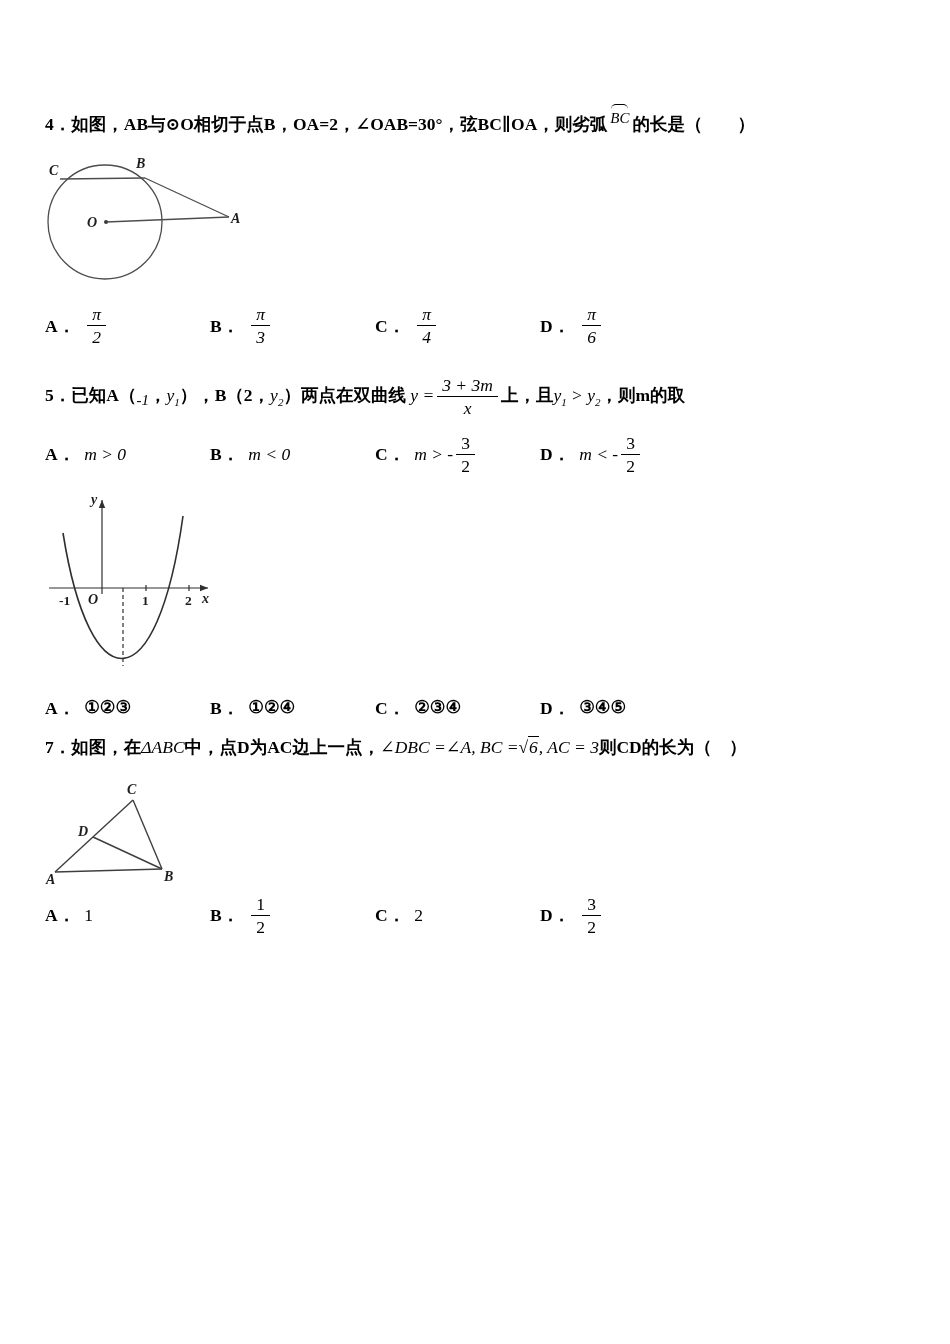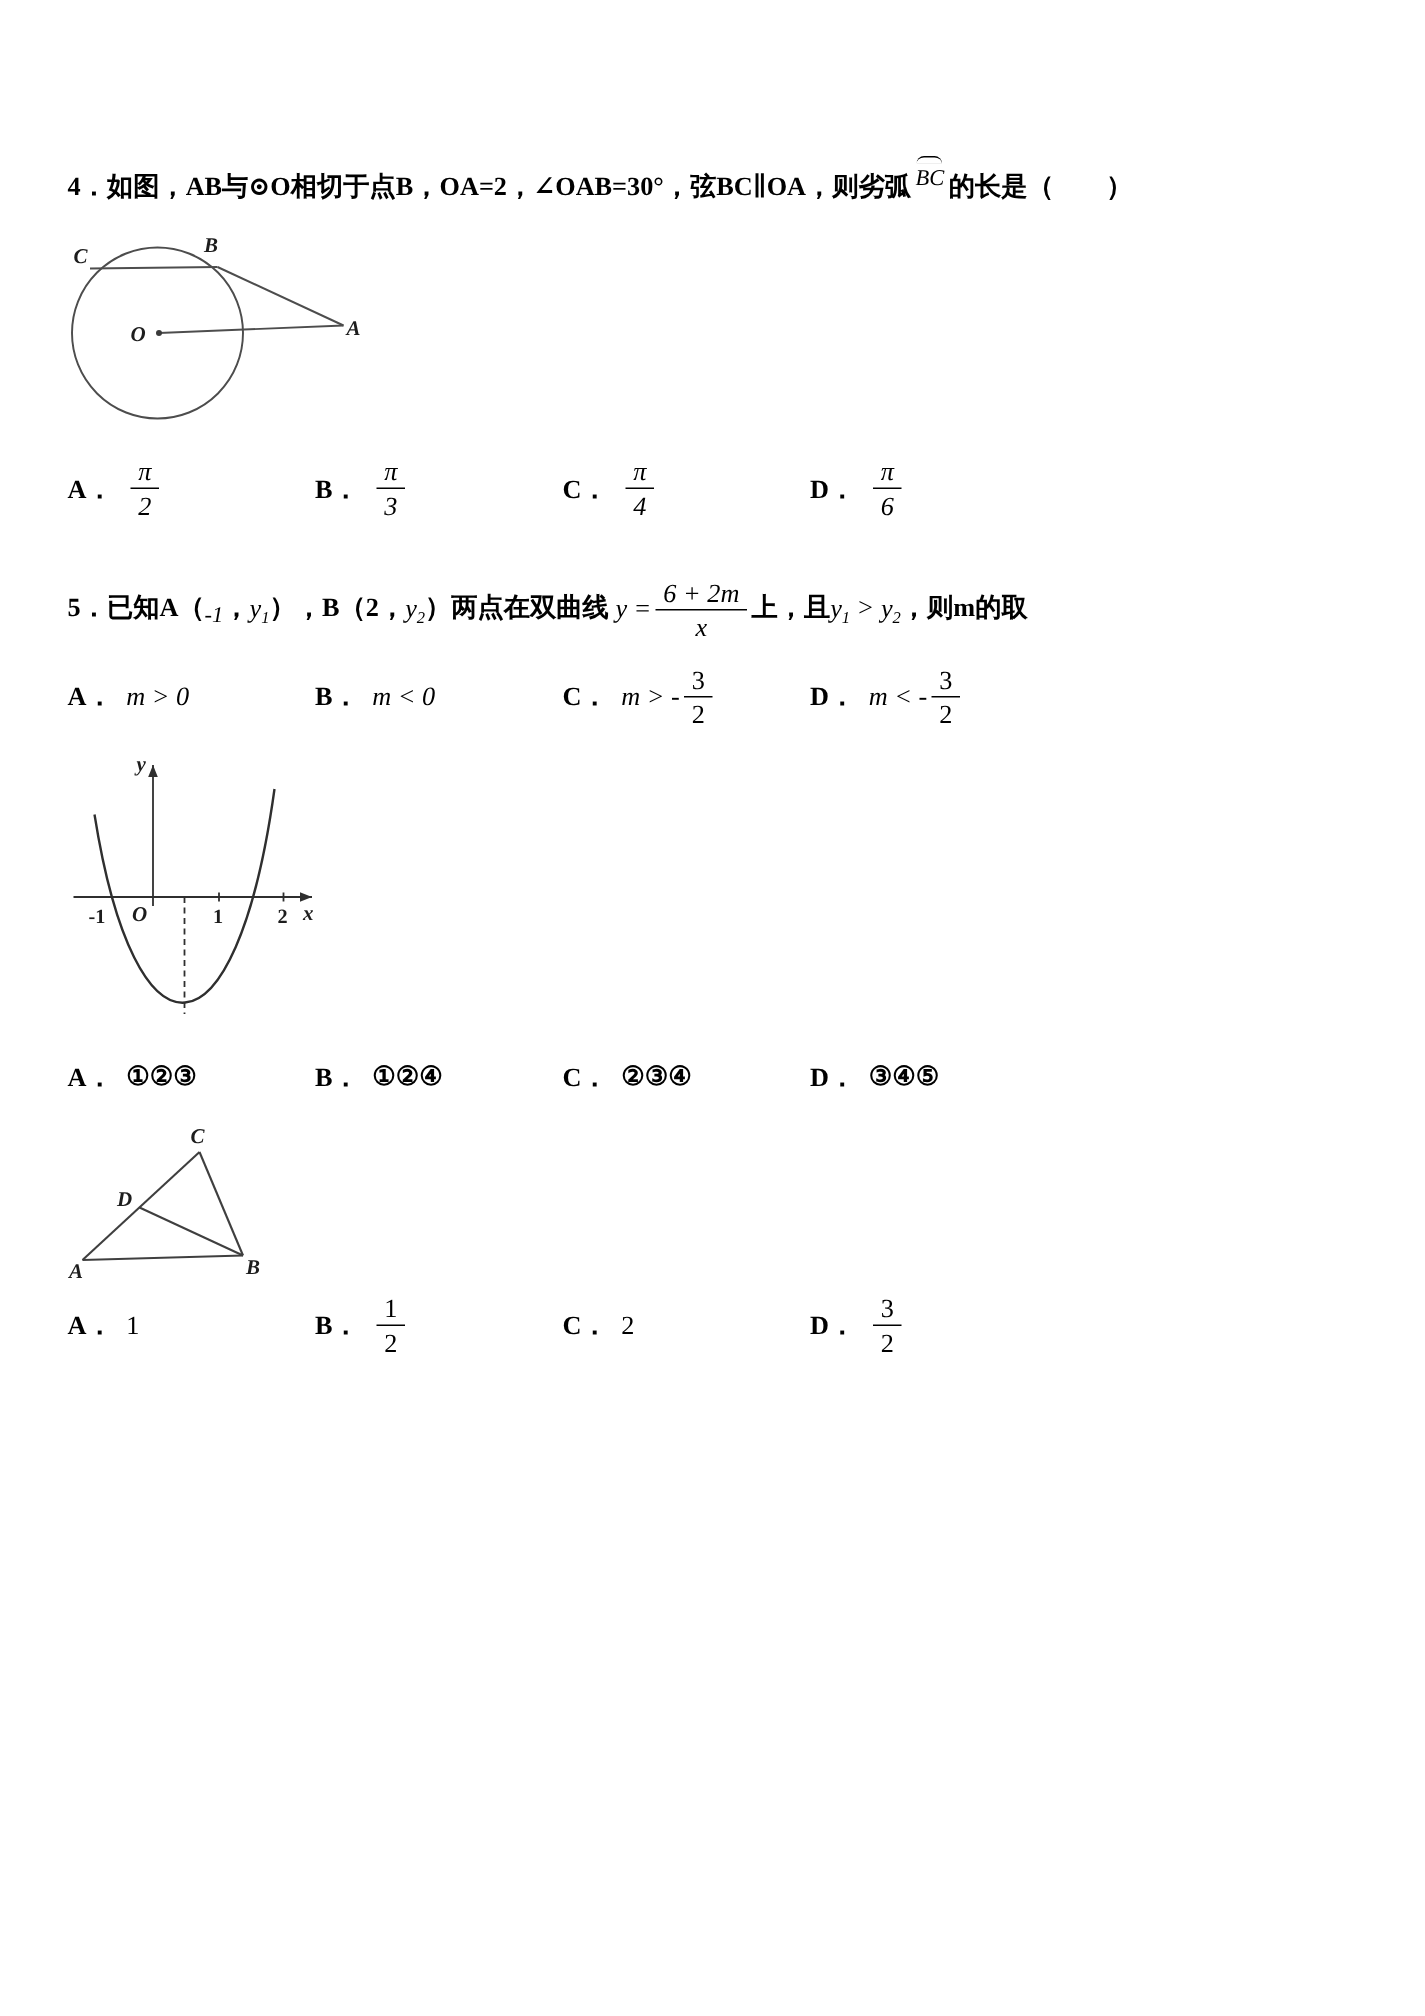--- a/index.html
+++ b/index.html
@@ -23,21 +23,21 @@
   .arcwrap{display:inline-block;text-align:center;vertical-align:7px;line-height:1;margin:0 3px}
   .arcbar{display:block;height:4px;width:17px;margin:0 auto;border-top:1.7px solid #000;border-radius:9px 9px 0 0}
   .arctext{font-size:15px;font-style:italic;font-weight:normal}
   .sqrt .rsym{font-style:normal}
   .sqrt .rad{border-top:1.5px solid #000;padding:0 1px}
   .fig{display:block}
   .figlabel{font-family:"Liberation Serif","DejaVu Serif",serif;font-style:italic;font-size:14px;fill:#1d1d1d;font-weight:bold}
   .fignum{font-family:"Liberation Serif","DejaVu Serif",serif;font-style:normal;font-size:13.5px;fill:#1d1d1d;font-weight:bold}
   .fig4{margin-top:16px}
   .opts4{margin-top:20px}
-  .q5l1{margin-top:38px;line-height:30px}
+  .q5l1{margin-top:28px;line-height:30px}
   .q5l2{margin-top:28px}
   .opts5{margin-top:14px}
   .q6l1{margin-top:28px}
   .q6l2{margin-top:13px}
   .fig6{margin-top:12px}
   .opts6{margin-top:16px}
   .q7l{margin-top:12px;line-height:30px}
   .fig7{margin-top:20px}
   .opts7{margin-top:4px}
   .q8l{margin-top:36px}
@@ -86,21 +86,21 @@
     <div class="opt">
         <span class="olabel">D．</span>
         <span class="frac">
           <span class="num math">π</span>
           <span class="den math">6</span>
         </span>
       </div>
   </div>
 
   <div class="qline q5l1"><span class="cjk">5．已知A（</span><span class="math msub">-1</span><span class="cjk">，</span><span class="math"><span>y</span><sub>1</sub></span><span class="cjk">），B（2，</span><span class="math"><span>y</span><sub>2</sub></span><span class="cjk">）两点在双曲线</span>
-    <span><span class="math">y =</span><span class="frac"><span class="num math">6 + 2m</span><span class="den math">x</span></span></span><span class="cjk">上，且</span><span class="math"><span>y</span><sub>1</sub></span><span class="math"> &gt; </span><span class="math"><span>y</span><sub>2</sub></span><span class="cjk">，则m的取</span></div>
+    <span><span class="math">y =</span><span class="frac"><span class="num math">3 + 3m</span><span class="den math">x</span></span></span><span class="cjk">上，且</span><span class="math"><span>y</span><sub>1</sub></span><span class="math"> &gt; </span><span class="math"><span>y</span><sub>2</sub></span><span class="cjk">，则m的取</span></div>
 
 
   <div class="opts opts5">
     <div class="opt">
         <span class="olabel">A．</span>
         <span class="math">m &gt; 0</span>
       </div>
     <div class="opt">
         <span class="olabel">B．</span>
         <span class="math">m &lt; 0</span>
@@ -153,20 +153,21 @@
     <div class="opt">
         <span class="olabel">C．</span>
         <span class="cjk">②③④</span>
       </div>
     <div class="opt">
         <span class="olabel">D．</span>
         <span class="cjk">③④⑤</span>
       </div>
   </div>
 
+  <div class="qline q7l"><span class="cjk">7．如图，在</span><span class="math">ΔABC</span><span class="cjk">中，点D为AC边上一点，</span><span class="math">∠DBC =∠A, BC =</span><span class="math sqrt"><span class="rsym">√</span><span class="rad">6</span></span><span class="math">, AC = 3</span><span class="cjk">则CD的长为（　）</span></div>
 
   <svg class="fig fig7" width="145" height="108" viewBox="0 0 145 108">
     <line x1="10" y1="90" x2="117" y2="87" stroke="#3f3f3f" stroke-width="1.4"></line>
     <line x1="10" y1="90" x2="88" y2="18" stroke="#3f3f3f" stroke-width="1.4"></line>
     <line x1="88" y1="18" x2="117" y2="87" stroke="#3f3f3f" stroke-width="1.4"></line>
     <line x1="48" y1="55" x2="117" y2="87" stroke="#3f3f3f" stroke-width="1.4"></line>
     <text x="1" y="102" class="figlabel">A</text>
     <text x="119" y="99" class="figlabel">B</text>
     <text x="82" y="12" class="figlabel">C</text>
     <text x="33" y="54" class="figlabel">D</text>

